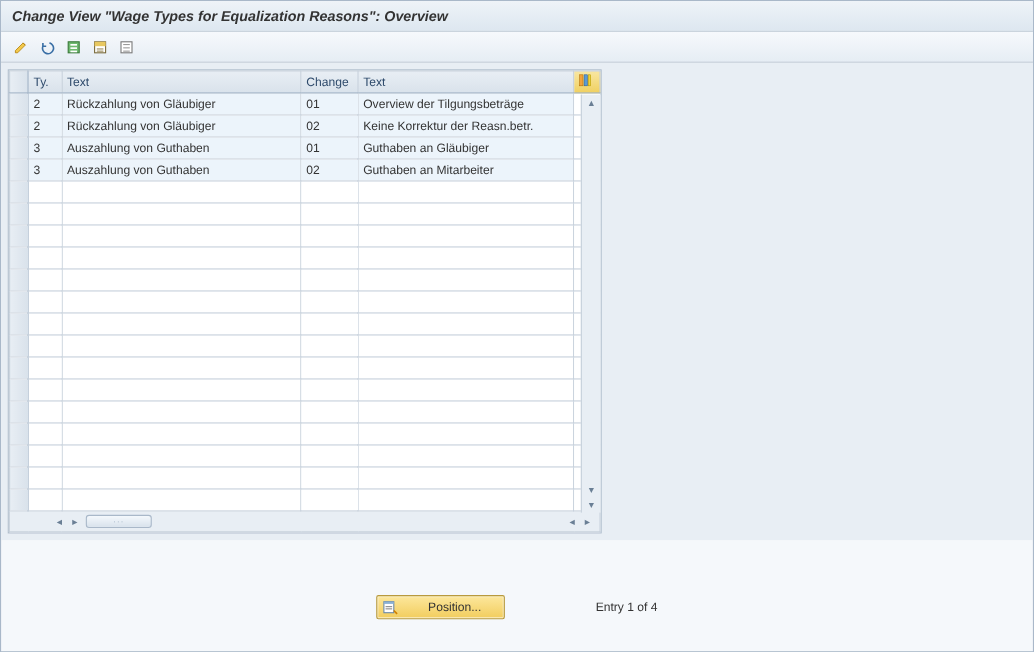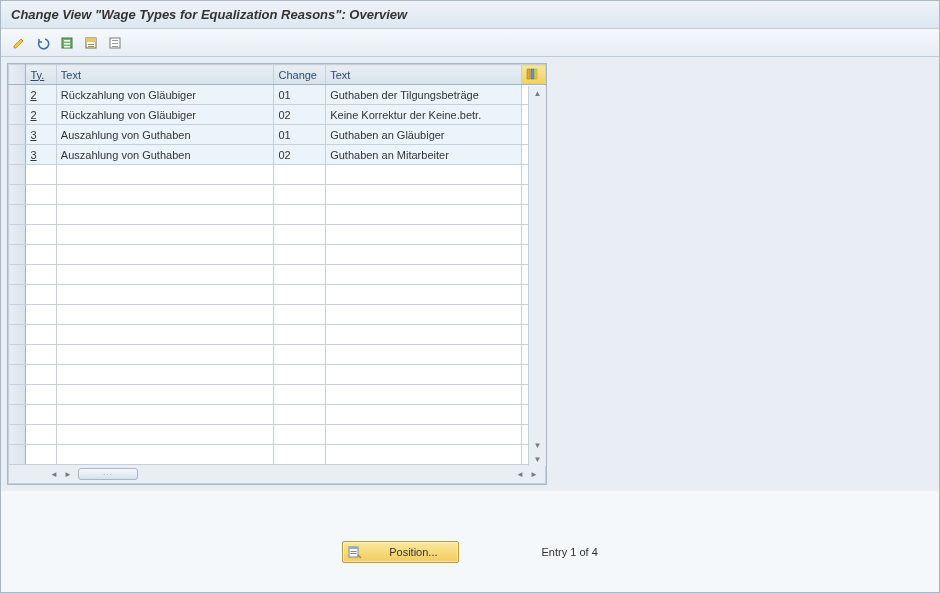--- a/index.html
+++ b/index.html
@@ -83,21 +83,21 @@
     background: linear-gradient(#e8eef4, #d9e2eb);
     font-weight: normal;
     color: #2e4a6b;
     border-bottom: 1px solid #9fb2c6;
   }
   .grid .rowhead {
     background: linear-gradient(to right, #e8eef4, #d9e2eb);
     width: 16px;
     border-right: 1px solid #9fb2c6;
   }
-  .col-ty { width: 28px; text-decoration: underline; }
+  .col-ty { width: 28px; }
   .col-text { width: 200px; }
   .col-reasn { width: 44px; }
   .col-text2 { width: 180px; }
   .col-config {
     width: 22px;
     text-align: center;
     background: linear-gradient(#f8e6a0, #f0d060) !important;
     cursor: pointer;
   }
   .col-scroll {
@@ -256,29 +256,29 @@
                 </svg>
             </th>
           </tr>
         </thead>
         <tbody id="tbody" class="tbody-area">
             <tr>
               <td class="rowhead"></td>
               <td class="col-ty filled-cell">2</td>
               <td class="col-text filled-cell">Rückzahlung von Gläubiger</td>
               <td class="col-reasn filled-cell">01</td>
-              <td class="col-text2 filled-cell">Guthaben der Tilgungsbeträge</td>
+              <td class="col-text2 filled-cell">Overview der Tilgungsbeträge</td>
               <td class="col-scroll"></td>
             </tr>
             <tr>
               <td class="rowhead"></td>
               <td class="col-ty filled-cell">2</td>
               <td class="col-text filled-cell">Rückzahlung von Gläubiger</td>
               <td class="col-reasn filled-cell">02</td>
-              <td class="col-text2 filled-cell">Keine Korrektur der Keine.betr.</td>
+              <td class="col-text2 filled-cell">Keine Korrektur der Reasn.betr.</td>
               <td class="col-scroll"></td>
             </tr>
             <tr>
               <td class="rowhead"></td>
               <td class="col-ty filled-cell">3</td>
               <td class="col-text filled-cell">Auszahlung von Guthaben</td>
               <td class="col-reasn filled-cell">01</td>
               <td class="col-text2 filled-cell">Guthaben an Gläubiger</td>
               <td class="col-scroll"></td>
             </tr>

